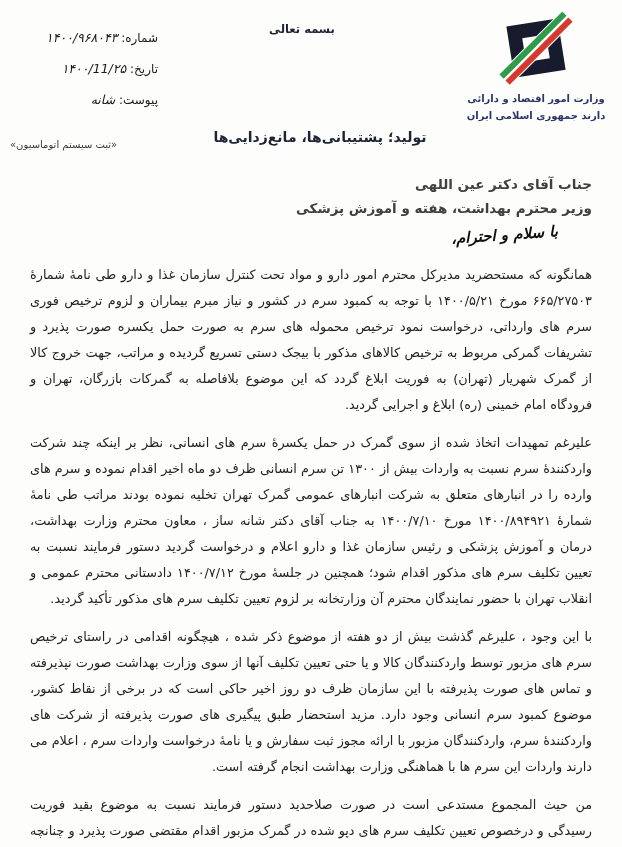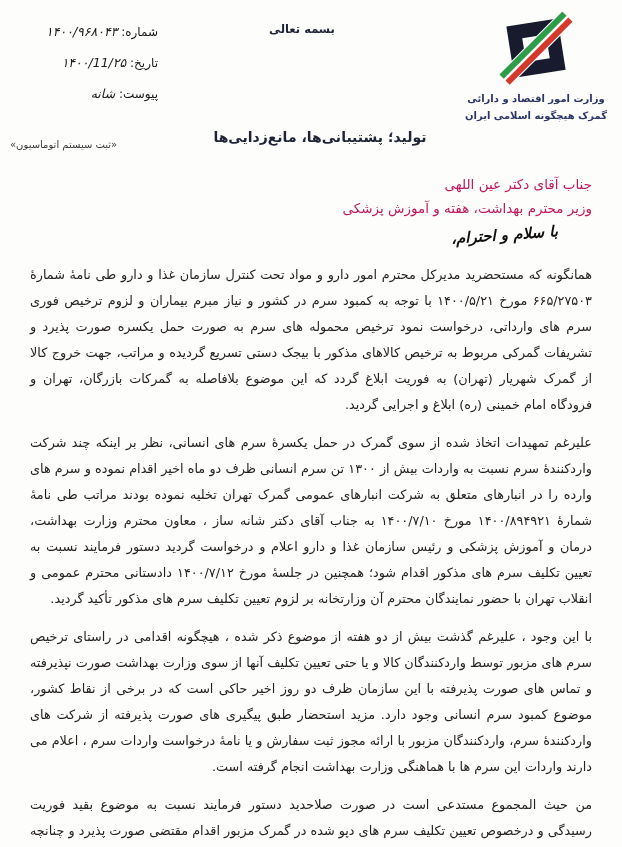--- a/index.html
+++ b/index.html
@@ -3,35 +3,35 @@
 <meta charset="utf-8">
 <style>
   html,body{margin:0;padding:0;background:#9a9a9a;}
   .page{
     position:relative;width:622px;height:847px;margin:0 auto;
     background:#fdfdfb;overflow:hidden;direction:rtl;
     font-family:"DejaVu Sans",sans-serif;color:#23201d;
   }
   
   .meta-block{position:absolute;top:24px;left:8px;width:150px;direction:rtl;text-align:right;}
-  .meta-row{margin-bottom:16px;font-size:12px;white-space:nowrap;color:#1c1a18;}
+  .meta-row{margin-bottom:16px;font-size:12px;white-space:nowrap;color:#1c1a18;margin-top:6px;}
   .meta-value{font-size:12.5px;font-style:italic;}
   .automation-note{position:absolute;top:139px;left:10px;font-size:10px;color:#3a3a3a;}
   
   .bismillah{position:absolute;top:22px;left:192px;width:220px;text-align:center;
     font-size:11.5px;font-weight:bold;color:#1e2436;}
   .slogan{position:absolute;top:129px;left:200px;width:240px;text-align:center;
     font-size:14px;font-weight:bold;color:#1e2436;}
   
   .brand{position:absolute;top:12px;right:6px;width:160px;text-align:center;}
   .brand svg{display:block;margin:0 auto 2px;}
   .ministry-line{font-size:10px;font-weight:bold;color:#2b3668;line-height:17px;white-space:nowrap;}
   
   .recipient{position:absolute;top:172px;right:30px;left:30px;text-align:right;}
-  .recipient-line{font-size:13.5px;font-weight:normal;color:#be185d;line-height:24px;}
+  .recipient-line{font-size:13.5px;font-weight:bold;color:#404040;line-height:24px;}
   .salutation{position:absolute;top:54px;right:34px;font-size:15px;font-weight:bold;font-style:italic;
     transform:rotate(-4deg);color:#100f0e;letter-spacing:1px;}
   
   .letter-body{position:absolute;top:262px;right:30px;left:30px;}
   .letter-body p{
     margin:0 0 12px;font-size:12.8px;line-height:26px;
     text-align:justify;color:#262220;direction:rtl;
   }
 </style>
 </head>
@@ -61,21 +61,21 @@
   <div class="brand">
     <svg width="74" height="76" viewBox="0 0 80 80" aria-hidden="true">
       <g transform="rotate(-9 40 38)">
         <path d="M12 10 H68 V66 H12 Z M27 25 H53 V51 H27 Z" fill-rule="evenodd" fill="#171b2d"></path>
       </g>
       <line x1="6" y1="72" x2="74" y2="4" stroke-width="18" stroke="#ffffff"></line>
       <line x1="2.75" y1="68.75" x2="70.75" y2="0.75" stroke-width="6.5" stroke="#2e9c48"></line>
       <line x1="9.25" y1="75.25" x2="77.25" y2="7.25" stroke-width="6.5" stroke="#d5392c"></line>
     </svg>
     <div class="ministry-line">وزارت امور اقتصاد و دارائی</div>
-    <div class="ministry-line">گمرک هیچگونه اسلامی ایران</div>
+    <div class="ministry-line">دارند جمهوری اسلامی ایران</div>
   </div>
 
   <div class="recipient">
     <div class="recipient-line">جناب آقای دکتر عین اللهی</div>
     <div class="recipient-line">وزیر محترم بهداشت، هفته و آموزش پزشکی</div>
     <div class="salutation">با سلام و احترام،</div>
   </div>
 
   <div class="letter-body">
     <p>همانگونه که مستحضرید مدیرکل محترم امور دارو و مواد تحت کنترل سازمان غذا و دارو طی نامهٔ شمارهٔ ۶۶۵/۲۷۵۰۳ مورخ ۱۴۰۰/۵/۲۱ با توجه به کمبود سرم در کشور و نیاز مبرم بیماران و لزوم ترخیص فوری سرم های وارداتی، درخواست نمود ترخیص محموله های سرم به صورت حمل یکسره صورت پذیرد و تشریفات گمرکی مربوط به ترخیص کالاهای مذکور با بیجک دستی تسریع گردیده و مراتب، جهت خروج کالا از گمرک شهریار (تهران) به فوریت ابلاغ گردد که این موضوع بلافاصله به گمرکات بازرگان، تهران و فرودگاه امام خمینی (ره) ابلاغ و اجرایی گردید.</p>

